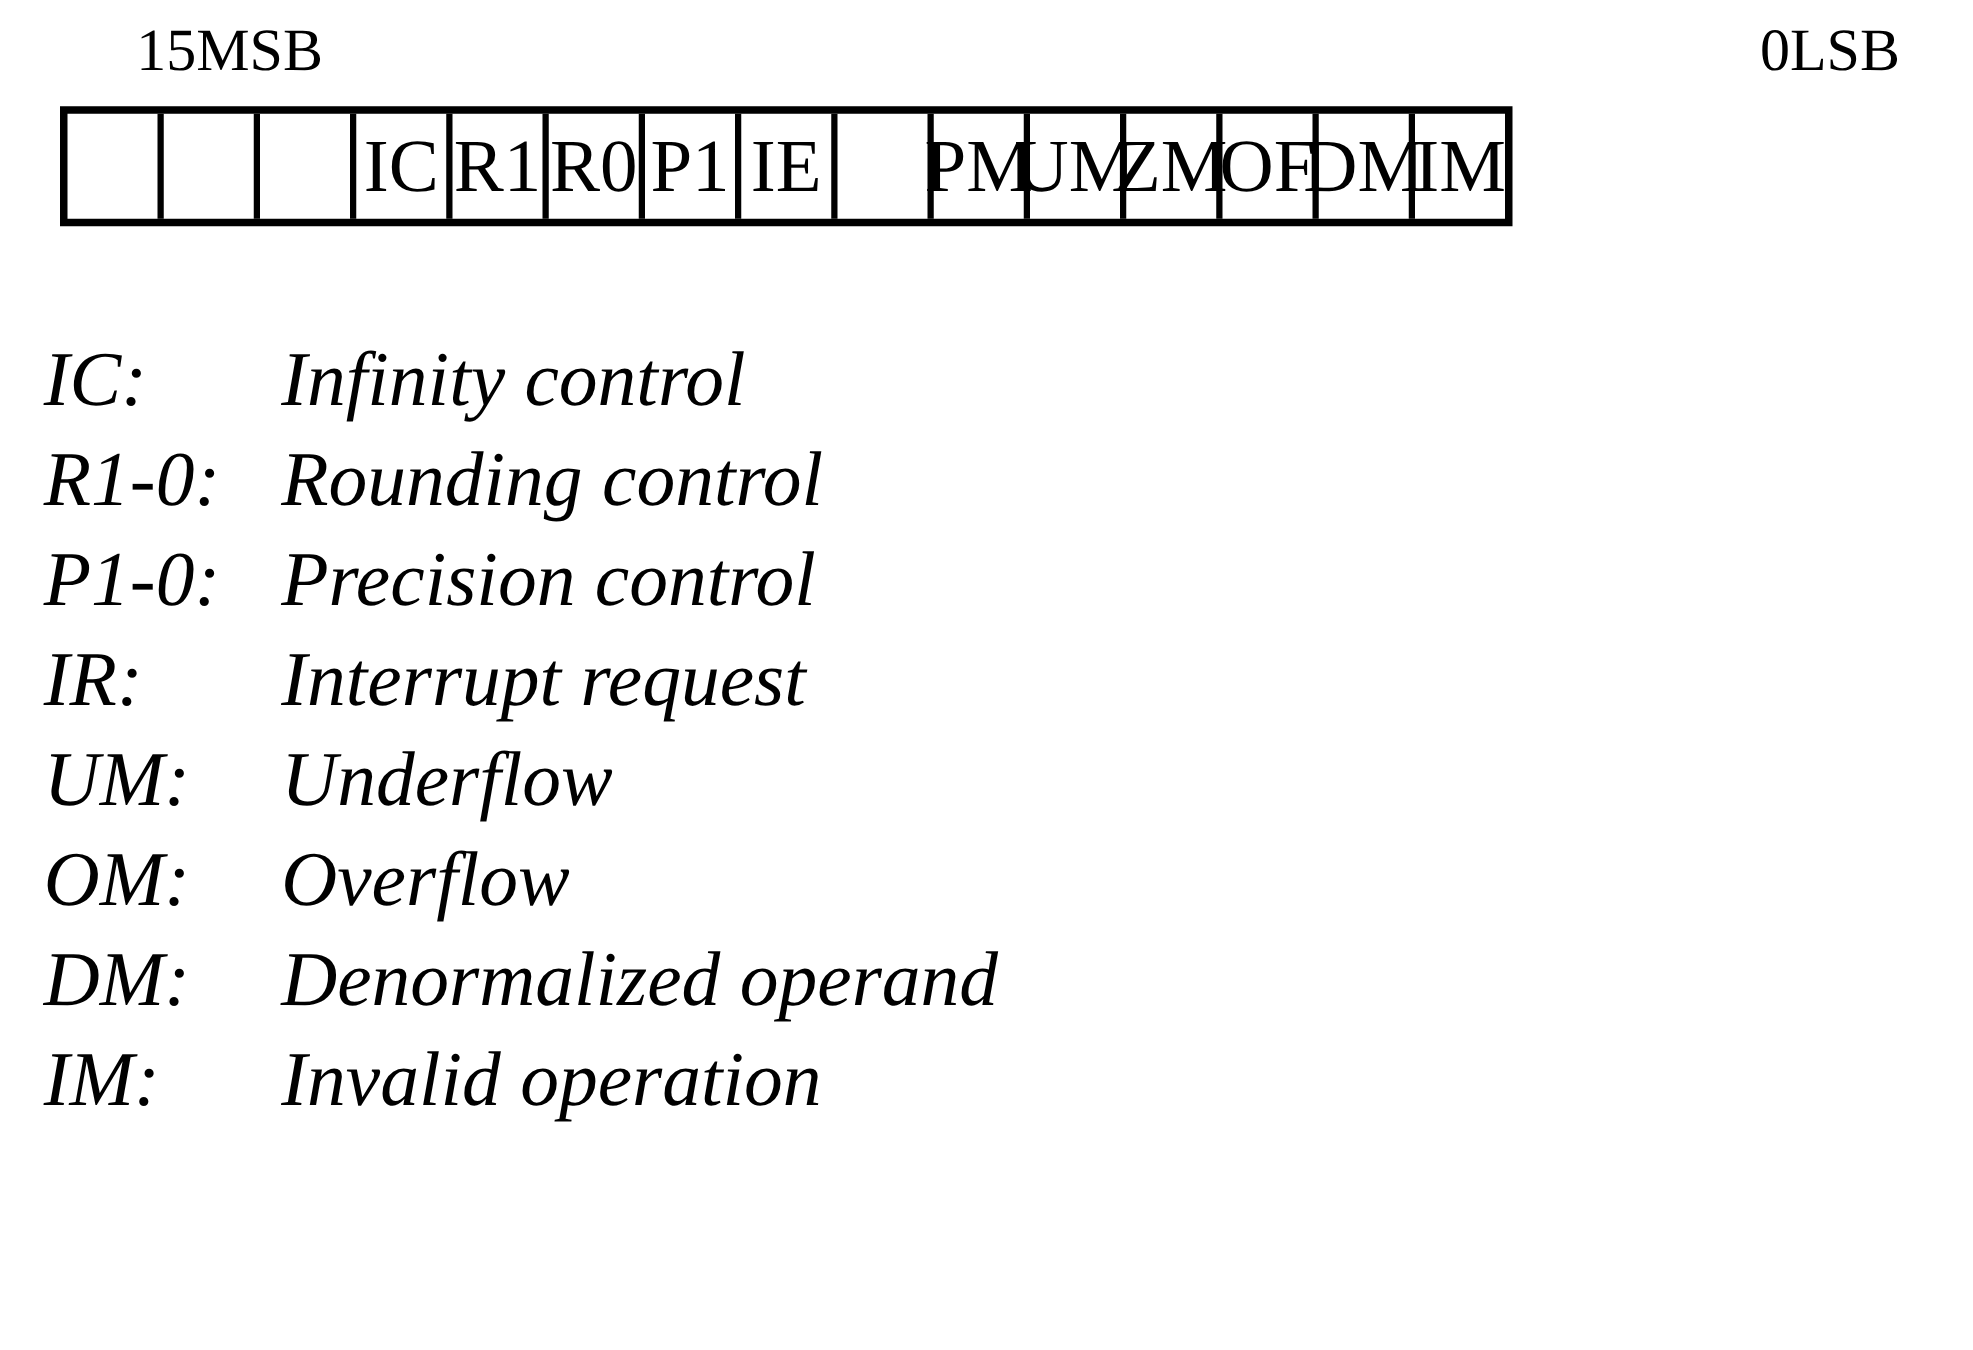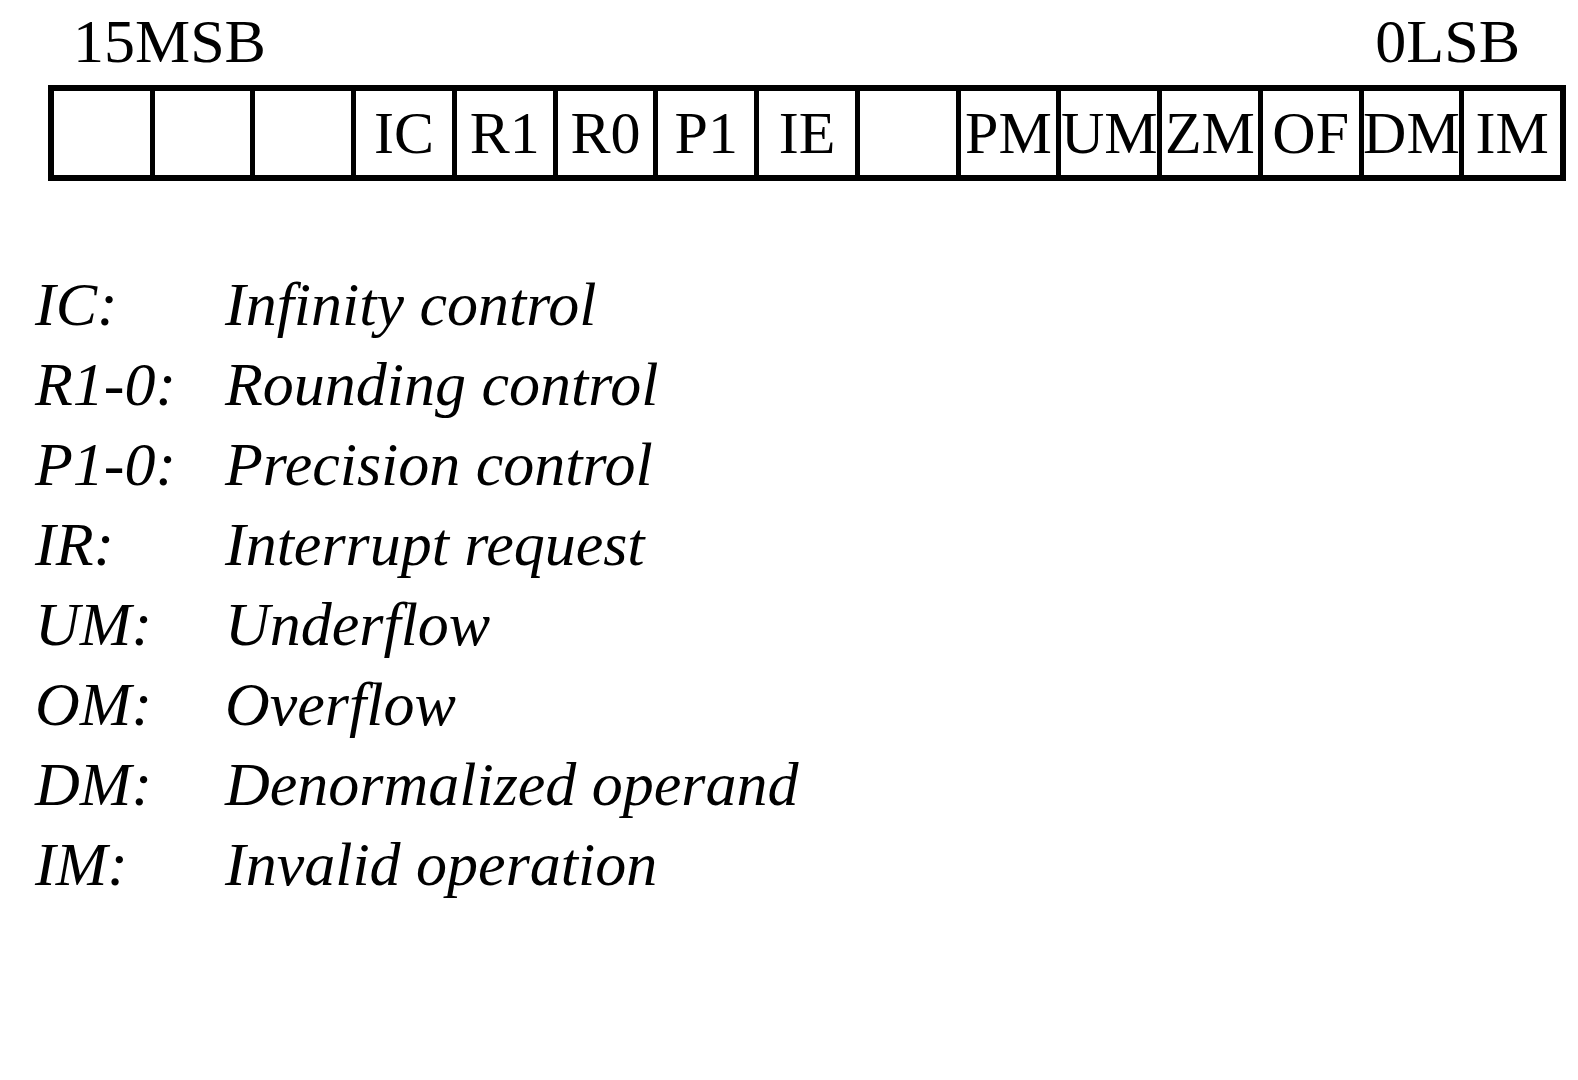--- a/index.html
+++ b/index.html
@@ -13,33 +13,34 @@
     color: #000000;
     font-family: "Liberation Serif", "DejaVu Serif", serif;
     position: relative;
     overflow: hidden;
   }
 
   
   .edge-label {
     position: absolute;
     top: 6px;
-    font-size: 62px;
+    font-size: 48px;
     line-height: 70px;
     white-space: nowrap;
+    margin-left: 36px;
   }
   .edge-label.msb { left: 73px; }
   .edge-label.lsb { right: 58px; font-family: Liberation Serif, serif; }
 
   
   .register {
     position: absolute;
     left: 48px;
     top: 85px;
-    width: 1518px;
+    width: 1162px;
     height: 96px;
     box-sizing: border-box;
     border: 6px solid #000000;
     display: flex;
     background: #ffffff;
   }
   .bit-cell {
     flex: 1 1 0;
     min-width: 0;
     box-sizing: border-box;

